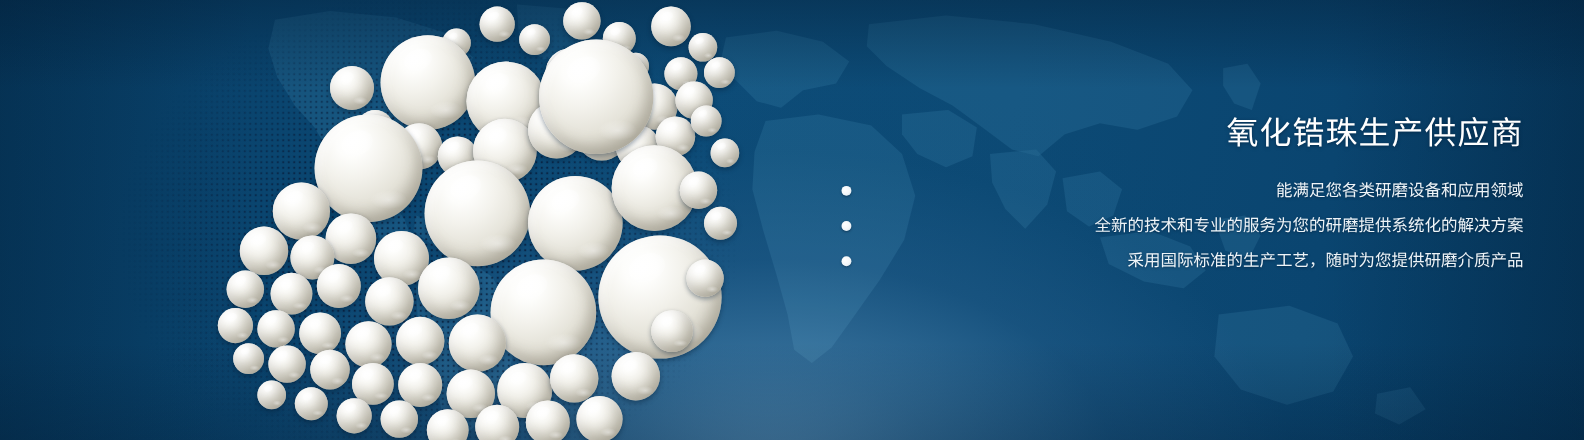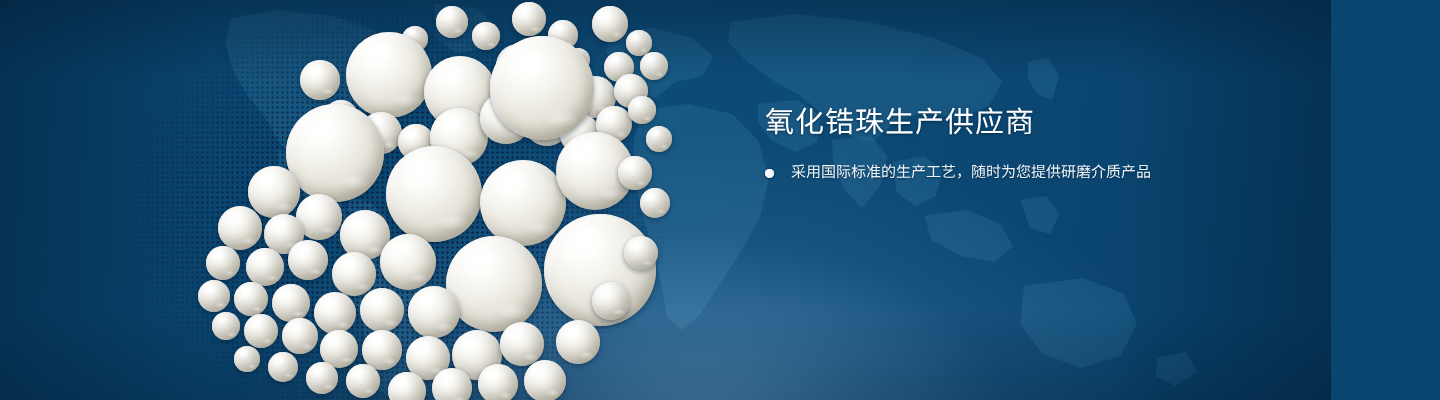--- a/index.html
+++ b/index.html
@@ -3,22 +3,23 @@
 <meta charset="utf-8">
 <title>Banner</title>
 <style>
   html,body{margin:0;padding:0;}
   body{
     width:1440px;height:400px;overflow:hidden;
     font-family:"Liberation Sans","DejaVu Sans",sans-serif;
     background:#0a456f;
   }
   #banner{
-    position:relative;width:1331px;height:400px;overflow:hidden;
+    position:relative;width:1440px;height:400px;overflow:hidden;
     background:#0b4670;
+    text-align:right;
   }
   
   .bg-base{
     position:absolute;inset:0;
     background:
       radial-gradient(ellipse 700px 430px at 700px 430px,
          rgba(95,150,190,0.92) 0%,
          rgba(70,126,168,0.70) 22%,
          rgba(40,95,140,0.42) 45%,
          rgba(15,70,112,0.12) 68%,
@@ -78,21 +79,21 @@
     letter-spacing:1px;margin:0 0 22px 0;
     text-shadow:0 1px 3px rgba(2,22,44,0.55);
     white-space:nowrap;
   }
   .bullets{list-style:none;margin:0;padding:0;}
   .bullet{
     position:relative;padding-left:26px;margin-bottom:9px;
     color:#eef4f8;font-size:15px;line-height:23px;
     text-shadow:0 1px 2px rgba(2,22,44,0.5);
   }
-  .bullet:last-child{margin-bottom:0;font-family:Liberation Mono, monospace;}
+  .bullet:last-child{margin-bottom:0;}
   .dot{
     position:absolute;left:0;top:7px;width:9px;height:9px;border-radius:50%;
     background:radial-gradient(circle at 35% 32%, #ffffff 0%, #f2f6f9 55%, #d3dee6 100%);
     box-shadow:0 1px 2px rgba(2,22,44,0.45);
   }
   .btext{display:block;}
   .btext .ln{display:block;}
 </style>
 </head>
 <body>
@@ -222,20 +223,27 @@
     <div class="bead" style="left:646px;top:126px;width:26px;height:26px;"></div>
   </div>
 
   <div class="content">
     <h1 class="title">氧化锆珠生产供应商</h1>
 
     <ul class="bullets">
       <li class="bullet">
         <span class="dot"></span>
         <span class="btext">
+          <span class="ln">能满足您各类研磨设备和应用领域</span>
+        </span>
+      </li>
+      <li class="bullet">
+        <span class="dot"></span>
+        <span class="btext">
+          <span class="ln">全新的技术和专业的服务为您的研磨提供系统化的解决方案</span>
         </span>
       </li>
       <li class="bullet">
         <span class="dot"></span>
         <span class="btext">
           <span class="ln">采用国际标准的生产工艺，随时为您提供研磨介质产品</span>
         </span>
       </li>
     </ul>
   </div>

